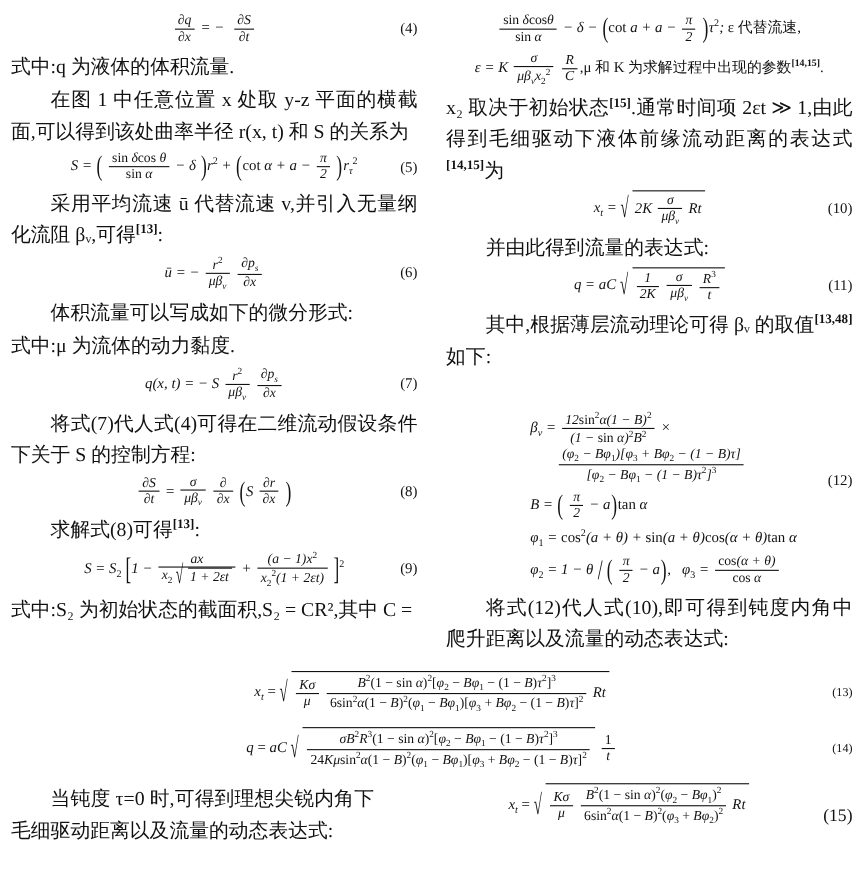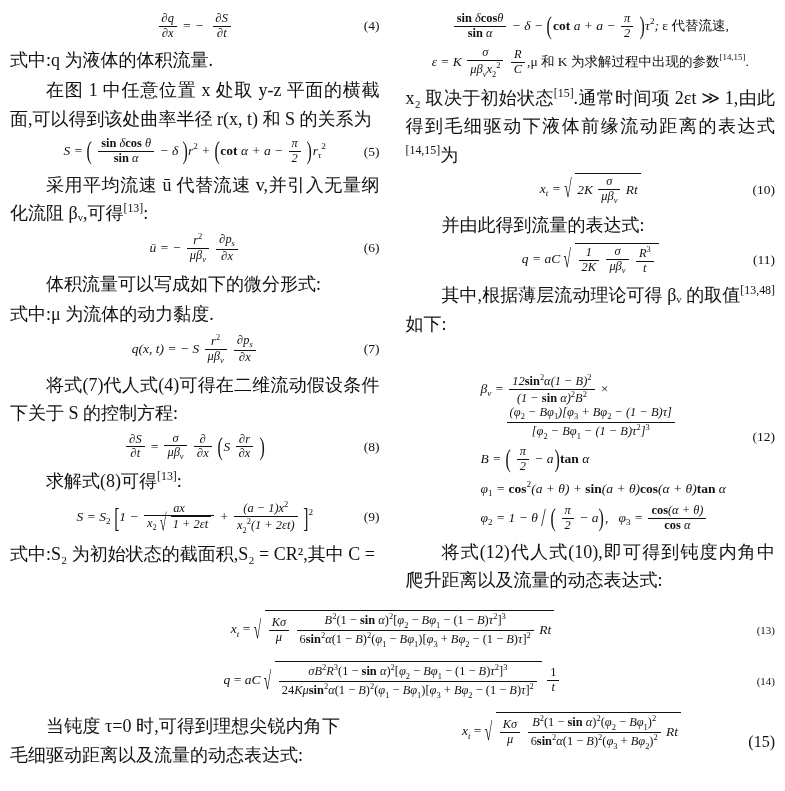--- a/index.html
+++ b/index.html
@@ -92,42 +92,42 @@
     font-size: 2.1em;
     font-style: normal;
     vertical-align: middle;
     line-height: 0.75;
     transform: scaleX(0.55);
     margin: 0 -2px;
   }
   .sup { font-size: 0.68em; vertical-align: super; font-style: normal;}
   .sub { font-size: 0.68em; vertical-align: sub; font-style: normal;}
   .subi { font-size: 0.68em; vertical-align: sub; font-style: italic;}
-  .up { font-style: normal; font-weight: bold; }
+  .up { font-style: normal; }
   .rad {
     display: inline-block;
     vertical-align: middle;
     position: relative;
     padding-left: 11px;
   }
   .rad::before {
     content: "√";
     position: absolute;
     left: 0;
     top: 50%;
     transform: translateY(-50%) scaleY(1.9);
     font-size: 1em;
     font-style: normal;
   }
   .rad > .radbody {
     display: inline-block;
     border-top: 1px solid #111;
     padding: 1px 3px 0 2px;
   }
-  .refsup { font-size: 0.66em; vertical-align: super; font-style: normal; }
+  .refsup { font-size: 0.66em; vertical-align: super; font-style: normal; font-weight: bold; }
 
   
   .fullwidth {
     position: relative;
     width: 765px;
     margin: 0 auto;
   }
   .eq-wide {
     position: relative;
     text-align: center;

